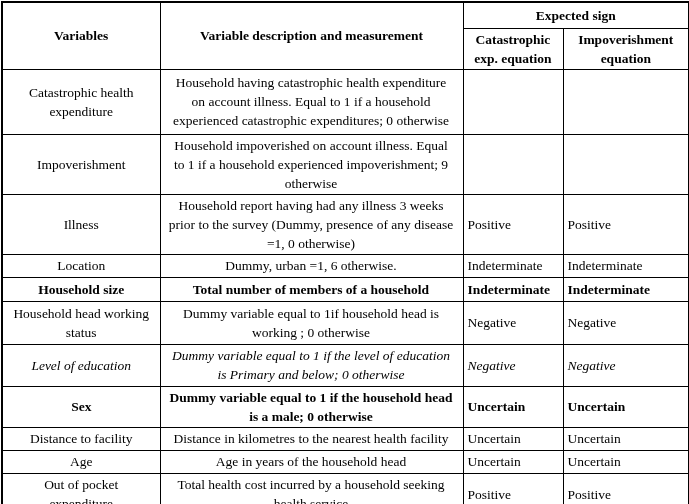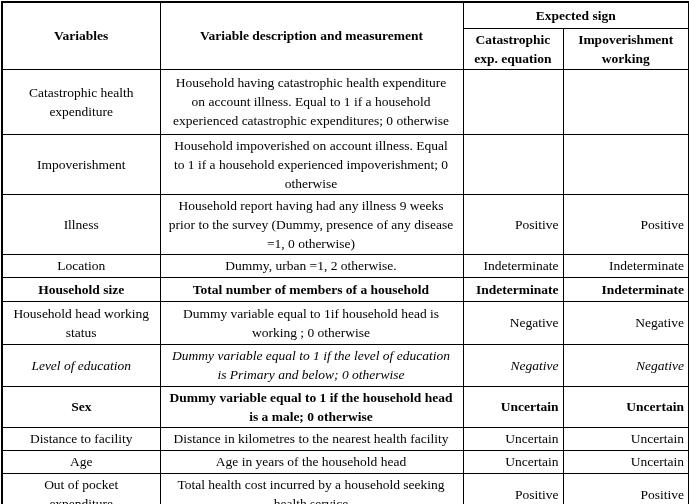--- a/index.html
+++ b/index.html
@@ -36,21 +36,21 @@
   td.var-cell {
     text-align: center;
     padding: 1px 8px;
     margin-top: 42px;
   }
   td.desc-cell {
     text-align: center;
     padding: 1px 8px 1px 7px;
   }
   td.sign-cell {
-    text-align: right;
+    text-align: left;
     padding: 1px 4px;
   }
 </style>
 </head>
 <body>
 
 <table class="variables-table">
   <colgroup>
     <col class="c-var">
       <col class="c-desc">
@@ -58,45 +58,45 @@
       <col class="c-imp">
   </colgroup>
   <thead>
     <tr style="height:26px;">
       <th rowspan="2">Variables</th>
       <th rowspan="2">Variable description and measurement</th>
       <th colspan="2">Expected sign</th>
     </tr>
     <tr style="height:38px;">
       <th>Catastrophic exp. equation</th>
-      <th>Impoverishment working</th>
+      <th>Impoverishment equation</th>
     </tr>
   </thead>
   <tbody>
     <tr style="height:65px;">
       <td class="var-cell">Catastrophic health expenditure</td>
       <td class="desc-cell">Household having catastrophic health expenditure on account illness. Equal to 1 if a household experienced catastrophic expenditures; 0 otherwise</td>
       <td class="sign-cell"></td>
       <td class="sign-cell"></td>
     </tr>
     <tr style="height:58px;">
       <td class="var-cell">Impoverishment</td>
-      <td class="desc-cell">Household impoverished on account illness. Equal to 1 if a household experienced impoverishment; 0 otherwise</td>
+      <td class="desc-cell">Household impoverished on account illness. Equal to 1 if a household experienced impoverishment; 9 otherwise</td>
       <td class="sign-cell"></td>
       <td class="sign-cell"></td>
     </tr>
     <tr style="height:57px;">
       <td class="var-cell">Illness</td>
-      <td class="desc-cell">Household report having had any illness 9 weeks prior to the survey (Dummy, presence of any disease =1, 0 otherwise)</td>
+      <td class="desc-cell">Household report having had any illness 3 weeks prior to the survey (Dummy, presence of any disease =1, 0 otherwise)</td>
       <td class="sign-cell">Positive</td>
       <td class="sign-cell">Positive</td>
     </tr>
     <tr style="height:23px;">
       <td class="var-cell">Location</td>
-      <td class="desc-cell">Dummy, urban =1, 2 otherwise.</td>
+      <td class="desc-cell">Dummy, urban =1, 6 otherwise.</td>
       <td class="sign-cell">Indeterminate</td>
       <td class="sign-cell">Indeterminate</td>
     </tr>
     <tr style="height:24px;font-weight:bold;">
       <td class="var-cell">Household size</td>
       <td class="desc-cell">Total number of members of a household</td>
       <td class="sign-cell">Indeterminate</td>
       <td class="sign-cell">Indeterminate</td>
     </tr>
     <tr style="height:43px;">

